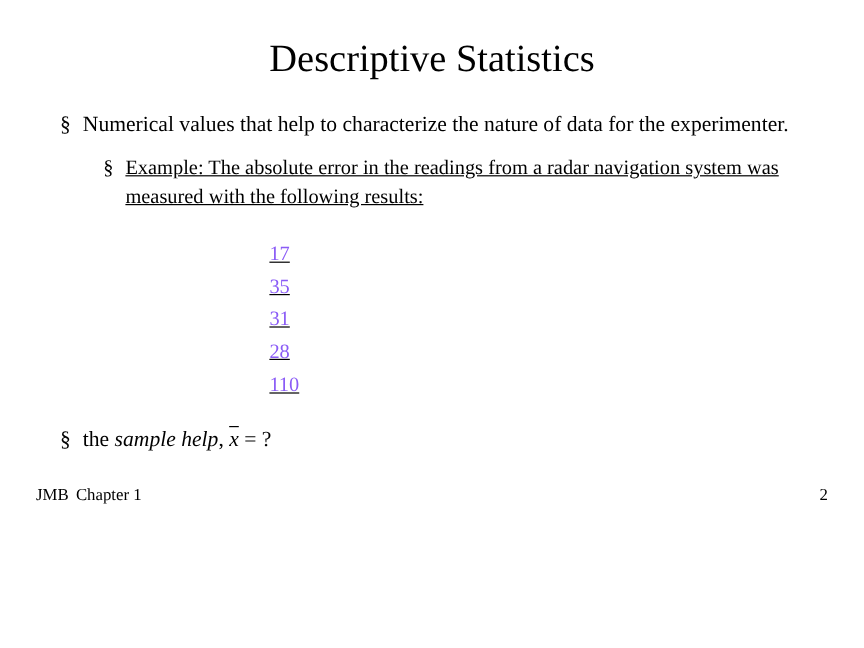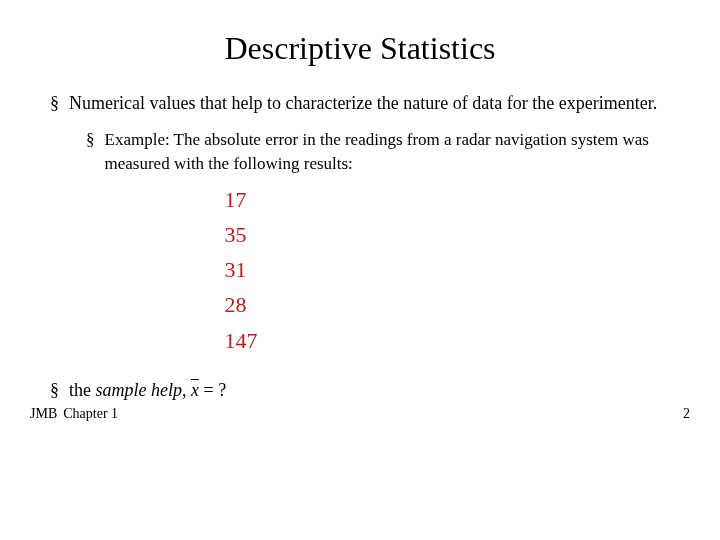--- a/index.html
+++ b/index.html
@@ -63,28 +63,29 @@
 
     .bullet-level2 .bullet-marker {
       margin-right: 10px;
       margin-top: 2px;
       font-size: 17px;
     }
 
     .bullet-level2 .bullet-text {
       flex: 1;
       line-height: 1.4;
+      text-decoration: underline;
     }
 
     .data-values {
       margin-left: 120px;
-      margin-top: 6px;
-      font-size: 22px;
+      margin-top: 22px;
+      font-size: 17px;
       line-height: 1.6;
-      color: #b91c1c;
+      color: #8b5cf6;
     }
 
     .sample-mean-section {
       margin-top: 20px;
     }
 
     .footer {
       position: absolute;
       bottom: 14px;
       left: 0;
@@ -128,21 +129,21 @@
 
   <div class="bullet-level2">
     <span class="bullet-marker">§</span>
     <span class="bullet-text">
       <span>Example: The absolute error in the readings from a radar navigation system was measured with the following results:</span>
       <div class="data-values">
         <div>17</div>
         <div>35</div>
         <div>31</div>
         <div>28</div>
-        <div>147</div>
+        <div>110</div>
       </div>
     </span>
   </div>
 
   <div class="bullet-level1 sample-mean-section">
     <span class="bullet-marker">§</span>
     <span class="bullet-text">
       <span>the </span><em>sample help</em><span>, </span><span class="overline-x">x</span><span> = ?</span>
     </span>
   </div>

